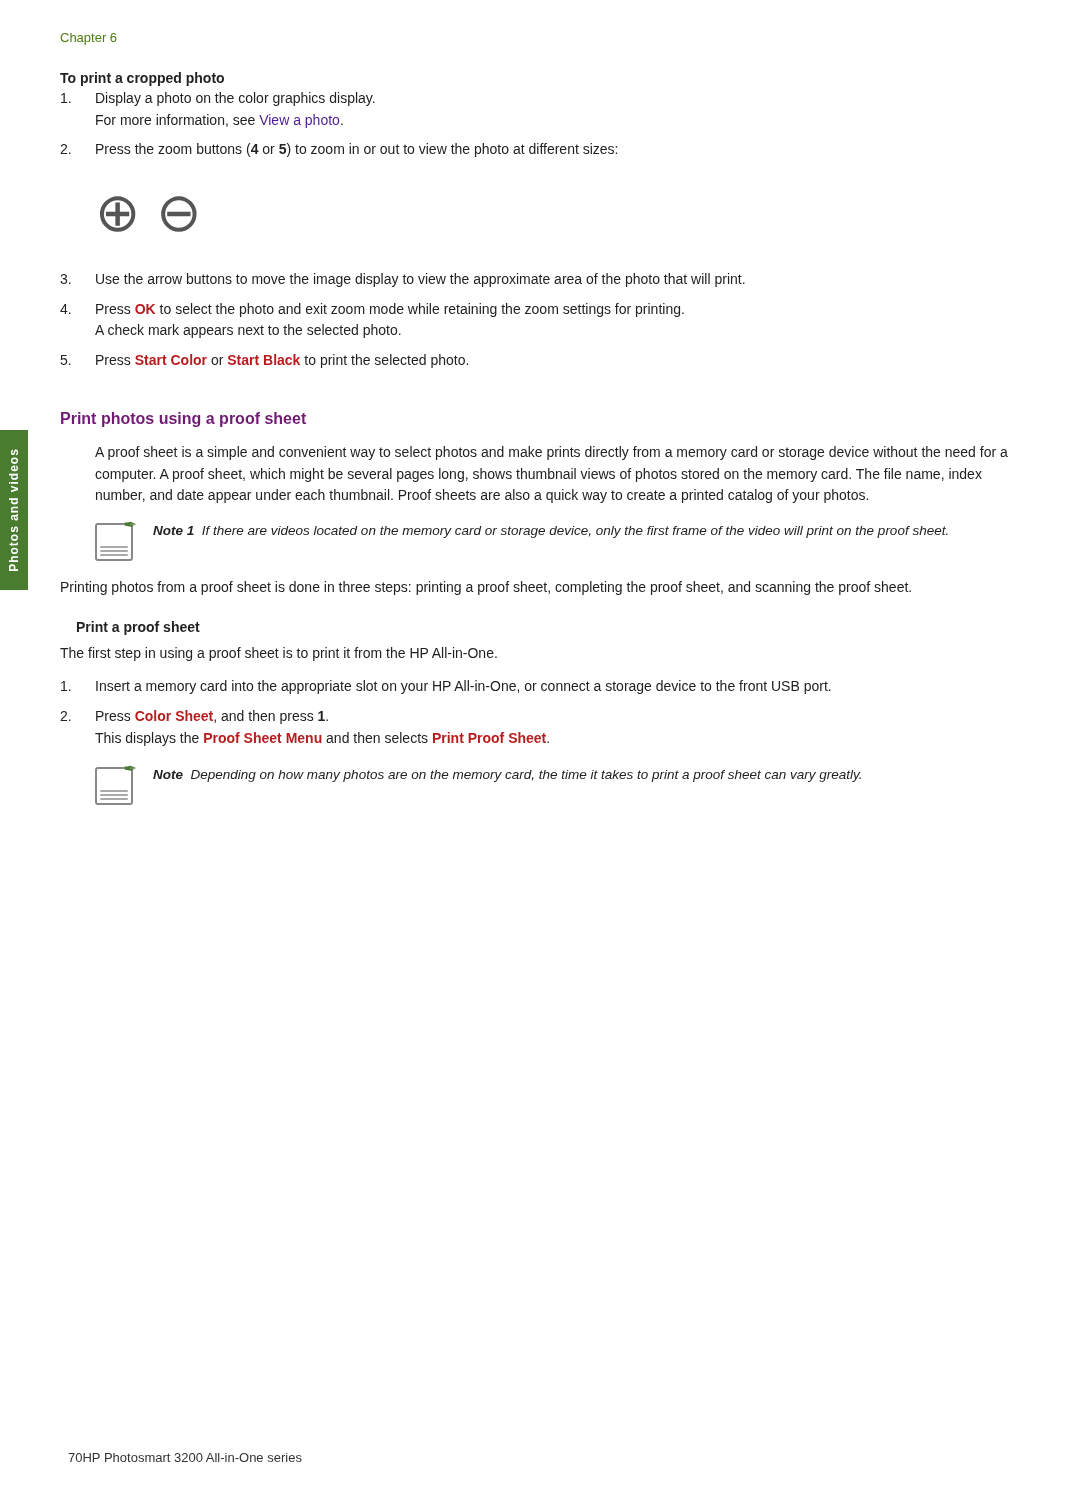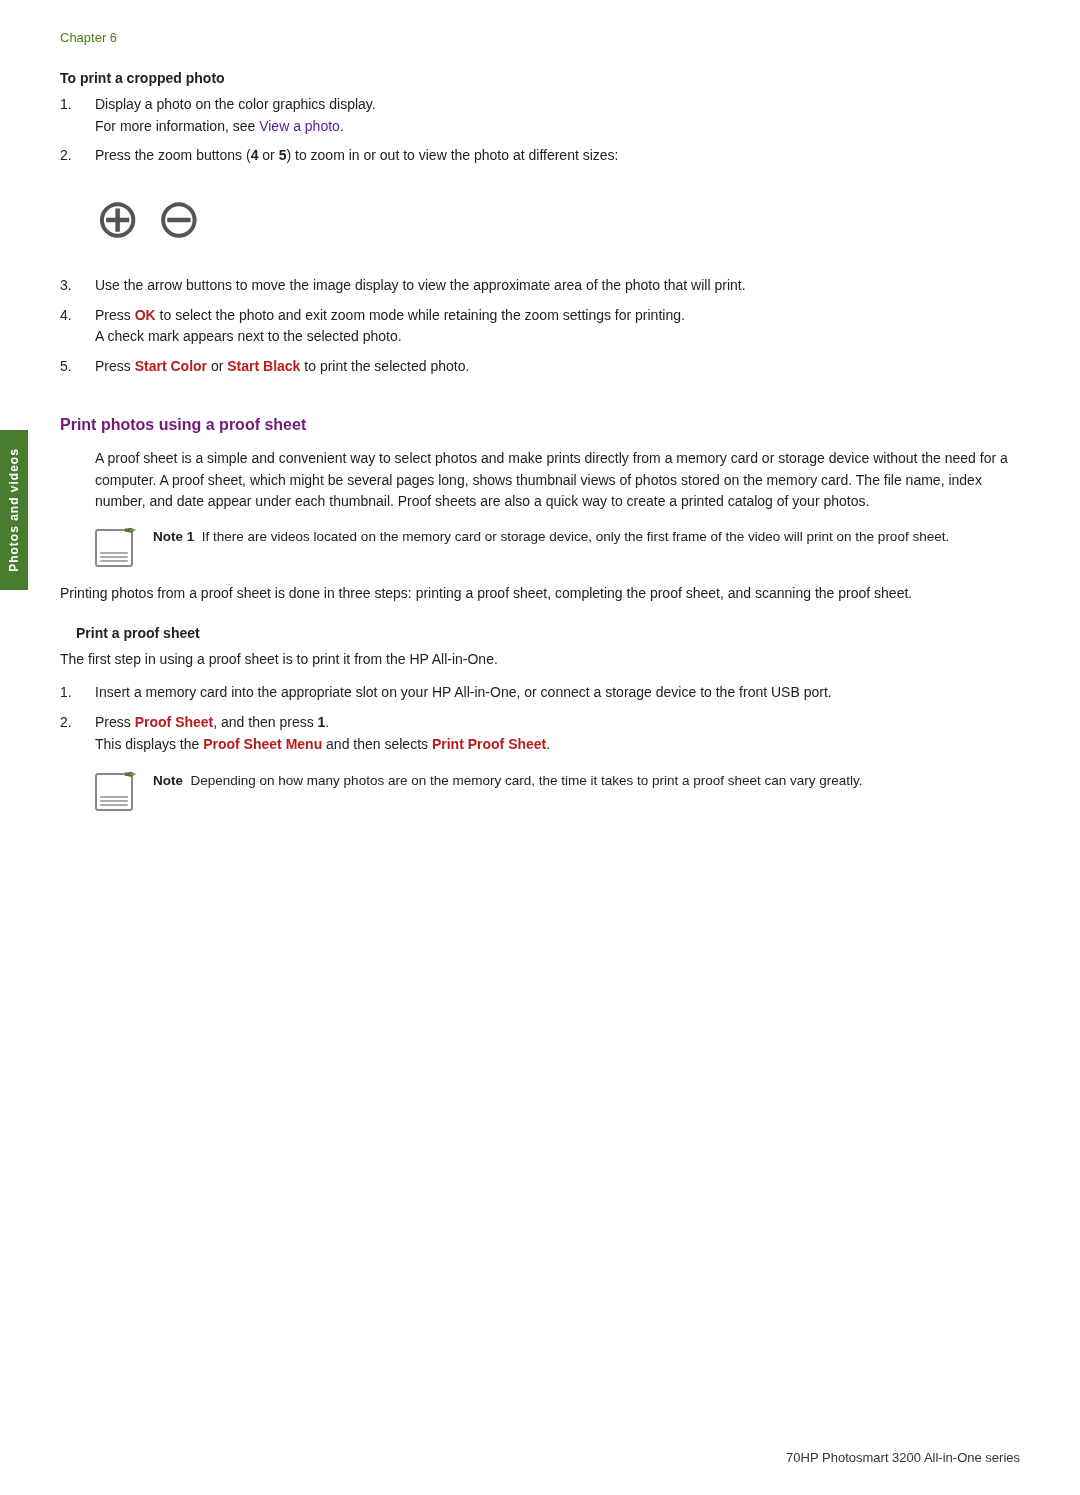--- a/index.html
+++ b/index.html
@@ -58,21 +58,21 @@
       font-size: 13px;
       font-weight: normal;
       margin-bottom: 25px;
     }
 
     
     .section-heading {
       font-size: 14px;
       font-weight: bold;
       color: #222222;
-      margin-bottom: 8px;
+      margin-bottom: 2px;
     }
 
     .section-heading-large {
       font-size: 16px;
       font-weight: bold;
       color: #701a75;
       margin-top: 30px;
       margin-bottom: 14px;
     }
 
@@ -189,34 +189,35 @@
       top: -10px;
       right: -6px;
       font-size: 16px;
       color: #4a7c2f;
     }
 
     .note-content {
       flex: 1;
       font-size: 13.5px;
       line-height: 1.5;
+      font-style: italic;
     }
 
     .note-label {
       font-weight: bold;
     }
 
     
     .footer {
       position: absolute;
       bottom: 30px;
-      left: 44px;
+      left: 68px;
       right: 60px;
       display: flex;
-      justify-content: flex-end;
+      justify-content: flex-start;
       align-items: center;
       font-size: 13px;
       color: #333;
     }
 
     .footer-page {
       font-size: 13px;
     }
 
     .footer-product {
@@ -327,21 +328,21 @@
       <li>
         <span class="list-number">1.</span>
         <span class="list-content">
           Insert a memory card into the appropriate slot on your HP All-in-One, or connect a storage device to the front USB port.
         </span>
       </li>
 
       <li>
         <span class="list-number">2.</span>
         <span class="list-content">
-          Press <span class="bold-green">Proof Sheet</span>, and then press <strong>1</strong>.<br>
+          Press <span class="bold-green">Color Sheet</span>, and then press <strong>1</strong>.<br>
           This displays the <span class="bold-green">Proof Sheet Menu</span> and then selects <span class="bold-green">Print Proof Sheet</span>.
         </span>
       </li>
     </ol>
 
     <div class="note-box indented" style="margin-top:16px;">
       <div class="note-icon">
         <div class="note-icon-inner">
           <div class="note-pen">✒</div>
           <div class="note-icon-lines">

